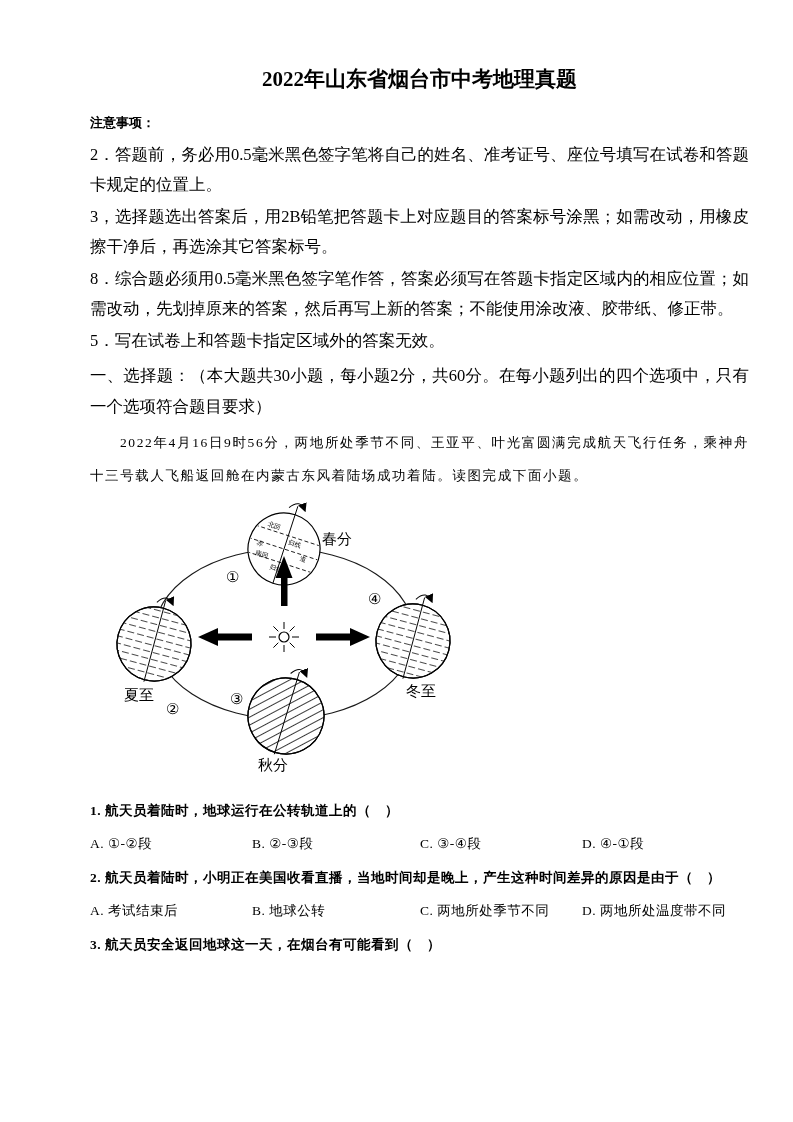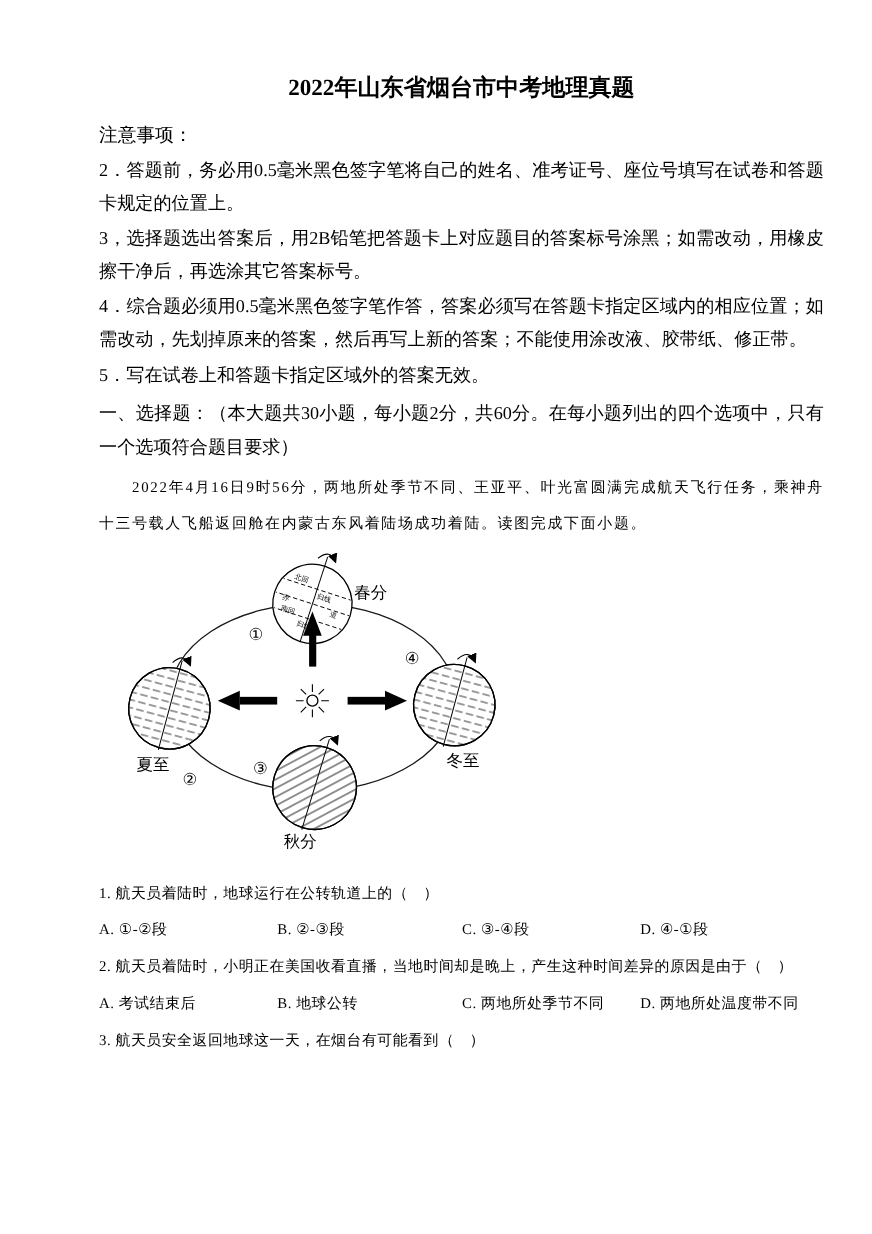--- a/index.html
+++ b/index.html
@@ -9,35 +9,35 @@
     -webkit-font-smoothing:antialiased;
   }
   .page{
     position:relative;width:793px;height:1122px;box-sizing:border-box;
     padding:64px 64px 30px 70px;overflow:hidden;background:#fff;margin-left:20px;
   }
   .title{
     font-size:21px;font-weight:700;text-align:center;line-height:30px;
     margin:0 0 14px 0;
   }
-  .notice-heading{font-size:17px;font-weight:400;line-height:30px;margin:0;}
+  .notice-heading{font-size:13px;font-weight:700;line-height:30px;margin:0;}
   .body-text{
     font-size:16.5px;line-height:30px;margin:2px 0 0 0;text-align:justify;
   }
   .section-heading{
     font-size:16.5px;font-weight:400;line-height:31px;margin:4px 0 0 0;text-align:justify;
   }
   .passage{
     font-size:13.5px;line-height:33px;letter-spacing:1.6px;text-indent:30px;
     margin:4px 0 0 0;text-align:justify;
   }
   .diagram{margin:10px 0 0 16px;}
   .question{
     font-size:13.5px;letter-spacing:0.5px;line-height:18px;
-    margin:16px 0 0 0;white-space:nowrap;
+    margin:16px 0 0 0;white-space:nowrap;font-weight:bold;
   }
   .options{
     display:grid;grid-template-columns:162px 168px 162px auto;
     font-size:13.5px;letter-spacing:0.5px;line-height:18px;margin-top:15px;
   }
   svg text{font-family:"Liberation Serif","DejaVu Serif",serif;fill:#000;}
   .svg-season{font-size:15px;}
   .svg-num{font-size:15px;}
   .svg-tiny{font-size:6.5px;}
 </style>
@@ -45,21 +45,21 @@
 <body>
 
 <div class="page">
 
   <h1 class="title">2022年山东省烟台市中考地理真题</h1>
 
   <div>
     <p class="notice-heading">注意事项：</p>
     <p class="body-text">2．答题前，务必用0.5毫米黑色签字笔将自己的姓名、准考证号、座位号填写在试卷和答题卡规定的位置上。</p>
     <p class="body-text">3，选择题选出答案后，用2B铅笔把答题卡上对应题目的答案标号涂黑；如需改动，用橡皮擦干净后，再选涂其它答案标号。</p>
-    <p class="body-text">4．综合题必须用0.5毫米黑色签字笔作答，答案必须写在答题卡指定区域内的相应位置；如需改动，先划掉原来的答案，然后再写上新的答案；不能使用涂改液、胶带纸、修正带。</p>
+    <p class="body-text">8．综合题必须用0.5毫米黑色签字笔作答，答案必须写在答题卡指定区域内的相应位置；如需改动，先划掉原来的答案，然后再写上新的答案；不能使用涂改液、胶带纸、修正带。</p>
     <p class="body-text">5．写在试卷上和答题卡指定区域外的答案无效。</p>
   </div>
 
   <p class="section-heading">一、选择题：（本大题共30小题，每小题2分，共60分。在每小题列出的四个选项中，只有一个选项符合题目要求）</p>
 
   <p class="passage">2022年4月16日9时56分，两地所处季节不同、王亚平、叶光富圆满完成航天飞行任务，乘神舟十三号载人飞船返回舱在内蒙古东风着陆场成功着陆。读图完成下面小题。</p>
 
   <div class="diagram">
     <svg width="380" height="280" viewBox="0 0 380 280">
       <defs>

